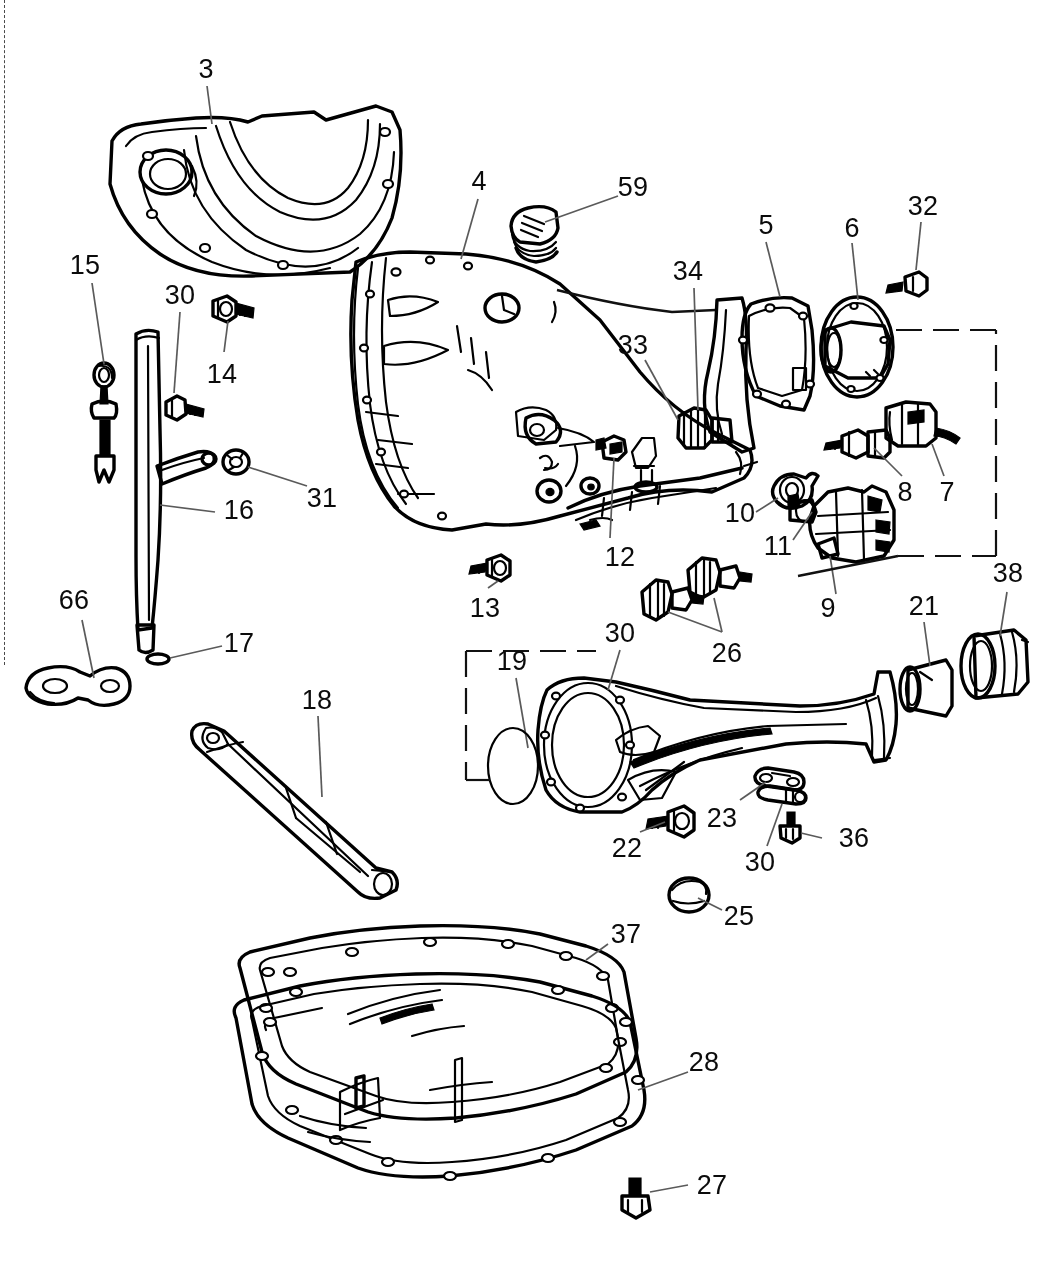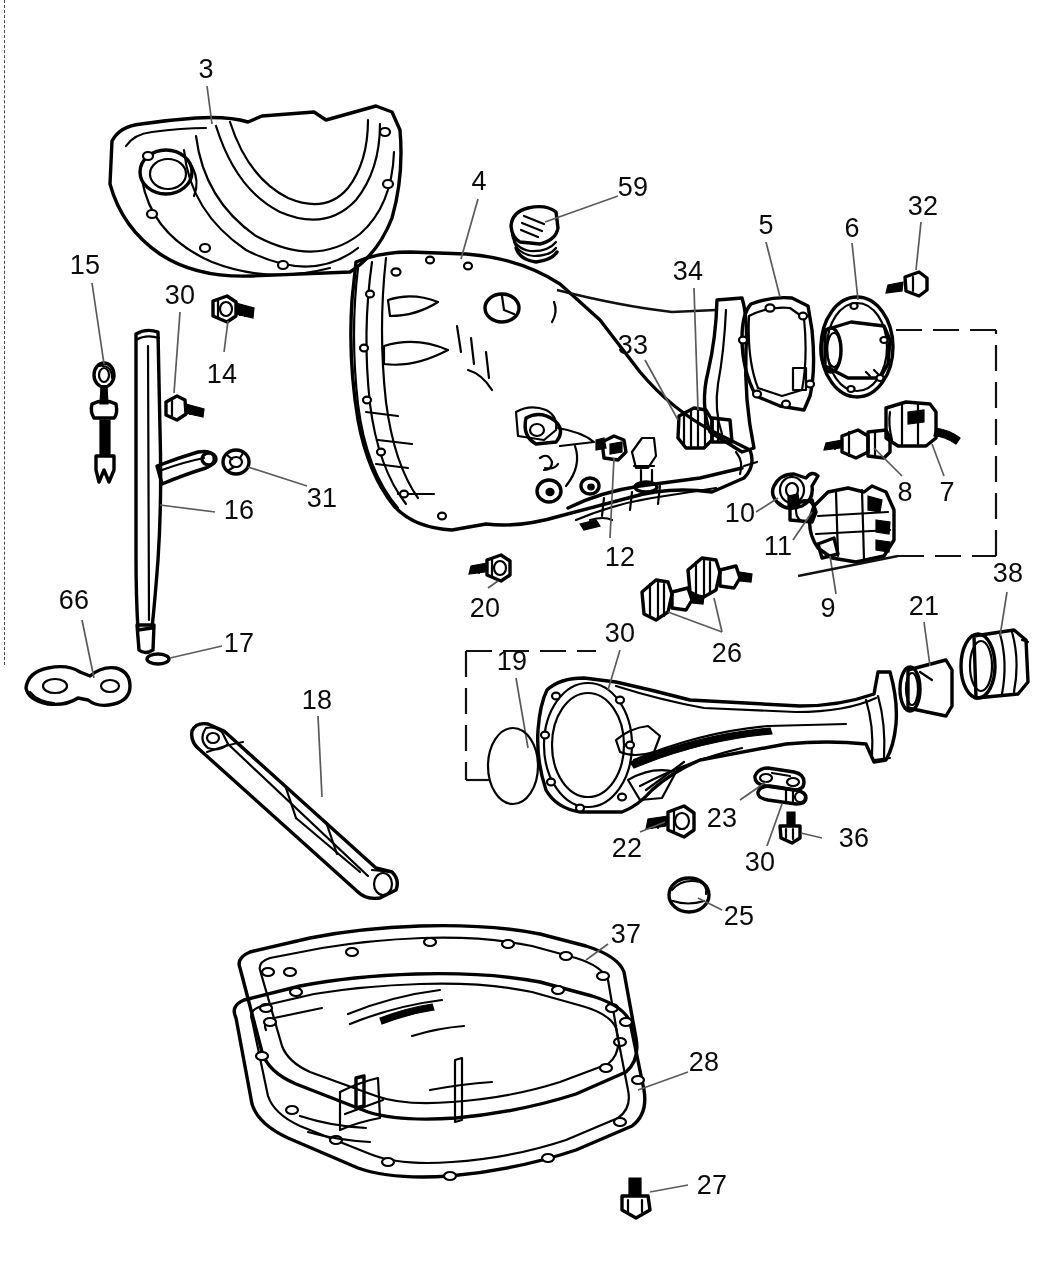--- a/index.html
+++ b/index.html
@@ -572,21 +572,21 @@
   <div class="callout" style="left:180px;top:295px">30</div>
   <div class="callout" style="left:222px;top:374px">14</div>
   <div class="callout" style="left:239px;top:510px">16</div>
   <div class="callout" style="left:322px;top:498px">31</div>
   <div class="callout" style="left:905px;top:492px">8</div>
   <div class="callout" style="left:947px;top:492px">7</div>
   <div class="callout" style="left:740px;top:513px">10</div>
   <div class="callout" style="left:778px;top:546px">11</div>
   <div class="callout" style="left:620px;top:557px">12</div>
   <div class="callout" style="left:828px;top:608px">9</div>
-  <div class="callout" style="left:485px;top:608px">20</div>
+  <div class="callout" style="left:485px;top:608px">13</div>
   <div class="callout" style="left:727px;top:653px">26</div>
   <div class="callout" style="left:74px;top:600px">66</div>
   <div class="callout" style="left:239px;top:643px">17</div>
   <div class="callout" style="left:620px;top:633px">30</div>
   <div class="callout" style="left:512px;top:661px">19</div>
   <div class="callout" style="left:924px;top:606px">21</div>
   <div class="callout" style="left:1008px;top:573px">38</div>
   <div class="callout" style="left:317px;top:700px">18</div>
   <div class="callout" style="left:722px;top:818px">23</div>
   <div class="callout" style="left:760px;top:862px">30</div>

